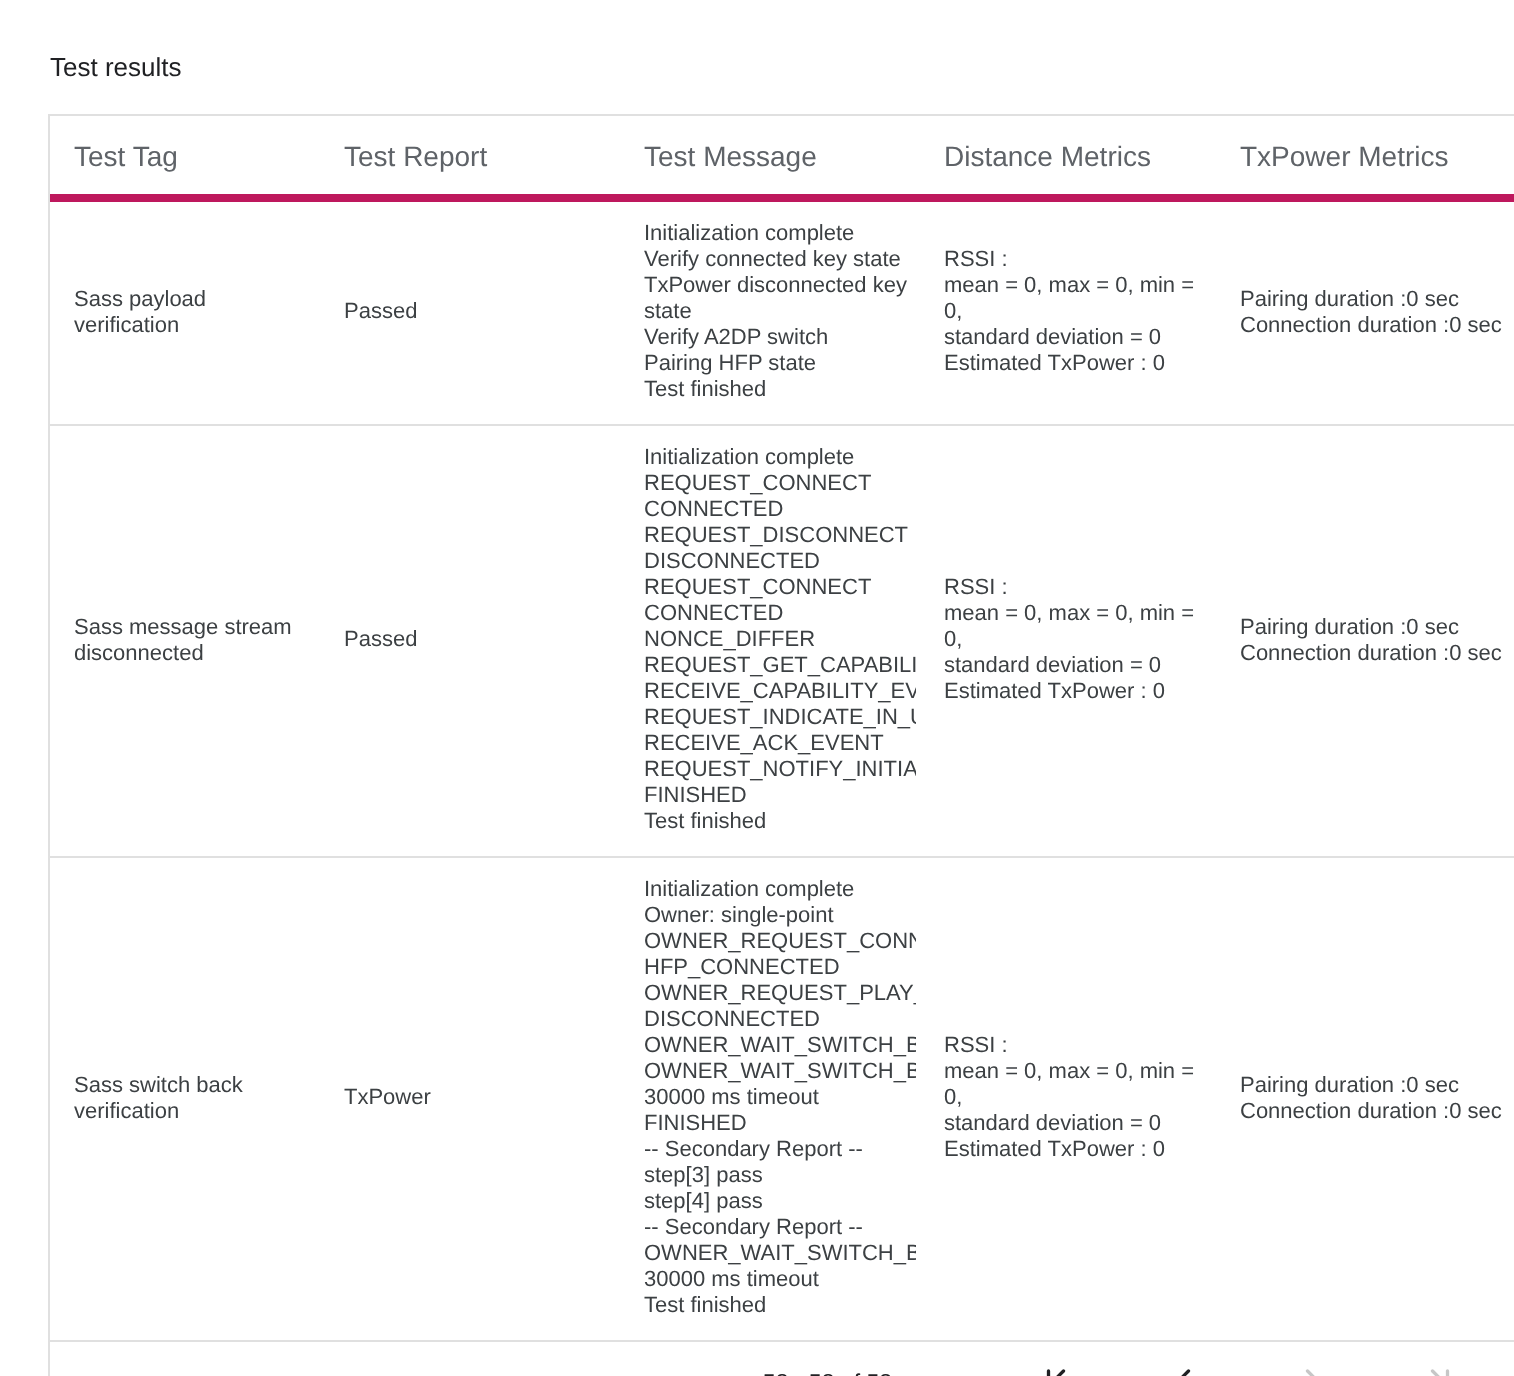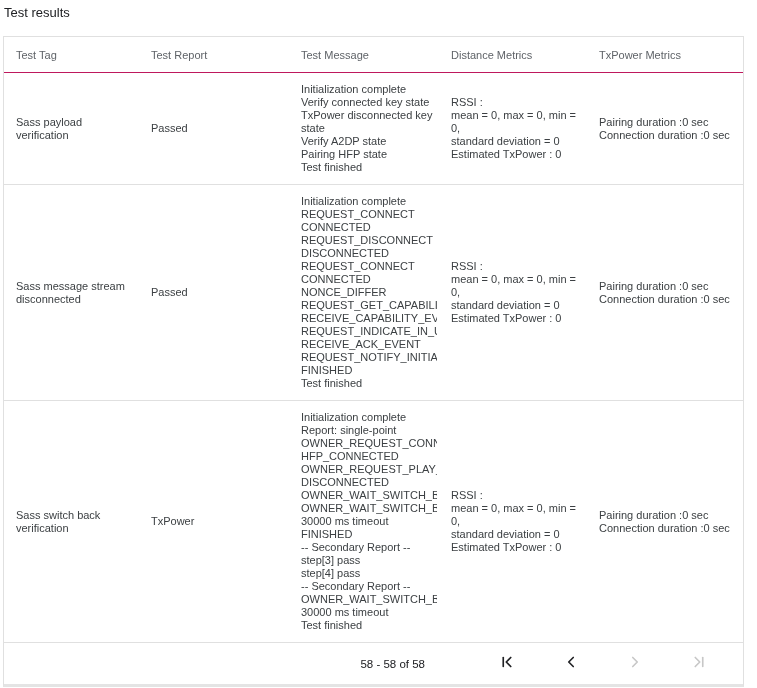--- a/index.html
+++ b/index.html
@@ -5,21 +5,21 @@
   * { margin: 0; padding: 0; box-sizing: border-box; }
   html, body {
     width: 757px;
     background: #ffffff;
     font-family: "Liberation Sans", sans-serif;
     color: #3c4043;
   }
   .page {
     width: 757px;
     height: 688px;
-    padding: 3px;
+    padding: 24px;
     background: #ffffff;
   }
   .page-title {
     font-size: 13px;
     font-weight: 500;
     color: #202124;
     margin: 2px 0 0 1px;
   }
   .table-card {
     margin-top: 16px;
@@ -31,26 +31,26 @@
   table.results {
     width: 100%;
     border-collapse: collapse;
     table-layout: fixed;
   }
   table.results col.c-tag      { width: 135px; }
   table.results col.c-status   { width: 150px; }
   table.results col.c-message  { width: 150px; }
   table.results col.c-distance { width: 148px; }
   th {
-    font-size: 11px;
+    font-size: 14px;
     font-weight: 400;
     color: #5f6368;
     text-align: left;
     padding: 12px 6px 11px 12px;
-    border-bottom: 1px solid #be185d;
+    border-bottom: 4px solid #be185d;
     white-space: nowrap;
     overflow: hidden;
   }
   td {
     font-size: 11px;
     line-height: 13px;
     color: #3c4043;
     vertical-align: middle;
     padding: 10px 6px 10px 12px;
     border-bottom: 1px solid #e0e0e0;
@@ -119,21 +119,21 @@
         </tr>
       </thead>
       <tbody>
         <tr>
           <td>Sass payload verification</td>
           <td>Passed</td>
           <td class="cell-message cell-lines">
               <div>Initialization complete</div>
               <div>Verify connected key state</div>
               <div>TxPower disconnected key state</div>
-              <div>Verify A2DP state</div>
+              <div>Verify A2DP switch</div>
               <div>Pairing HFP state</div>
               <div>Test finished</div>
             </td>
           <td class="cell-lines">
               <div>RSSI :</div>
               <div>mean = 0, max = 0, min = 0,</div>
               <div>standard deviation = 0</div>
               <div>Estimated TxPower : 0</div>
             </td>
           <td class="cell-lines">
@@ -170,21 +170,21 @@
           <td class="cell-lines">
               <div>Pairing duration :0 sec</div>
               <div>Connection duration :0 sec</div>
             </td>
         </tr>
         <tr>
           <td>Sass switch back verification</td>
           <td>TxPower</td>
           <td class="cell-message cell-lines">
               <div>Initialization complete</div>
-              <div>Report: single-point</div>
+              <div>Owner: single-point</div>
               <div>OWNER_REQUEST_CONNECT</div>
               <div>HFP_CONNECTED</div>
               <div>OWNER_REQUEST_PLAY_MED</div>
               <div>DISCONNECTED</div>
               <div>OWNER_WAIT_SWITCH_BACK</div>
               <div>OWNER_WAIT_SWITCH_BACK</div>
               <div>30000 ms timeout</div>
               <div>FINISHED</div>
               <div>-- Secondary Report --</div>
               <div>step[3] pass</div>

